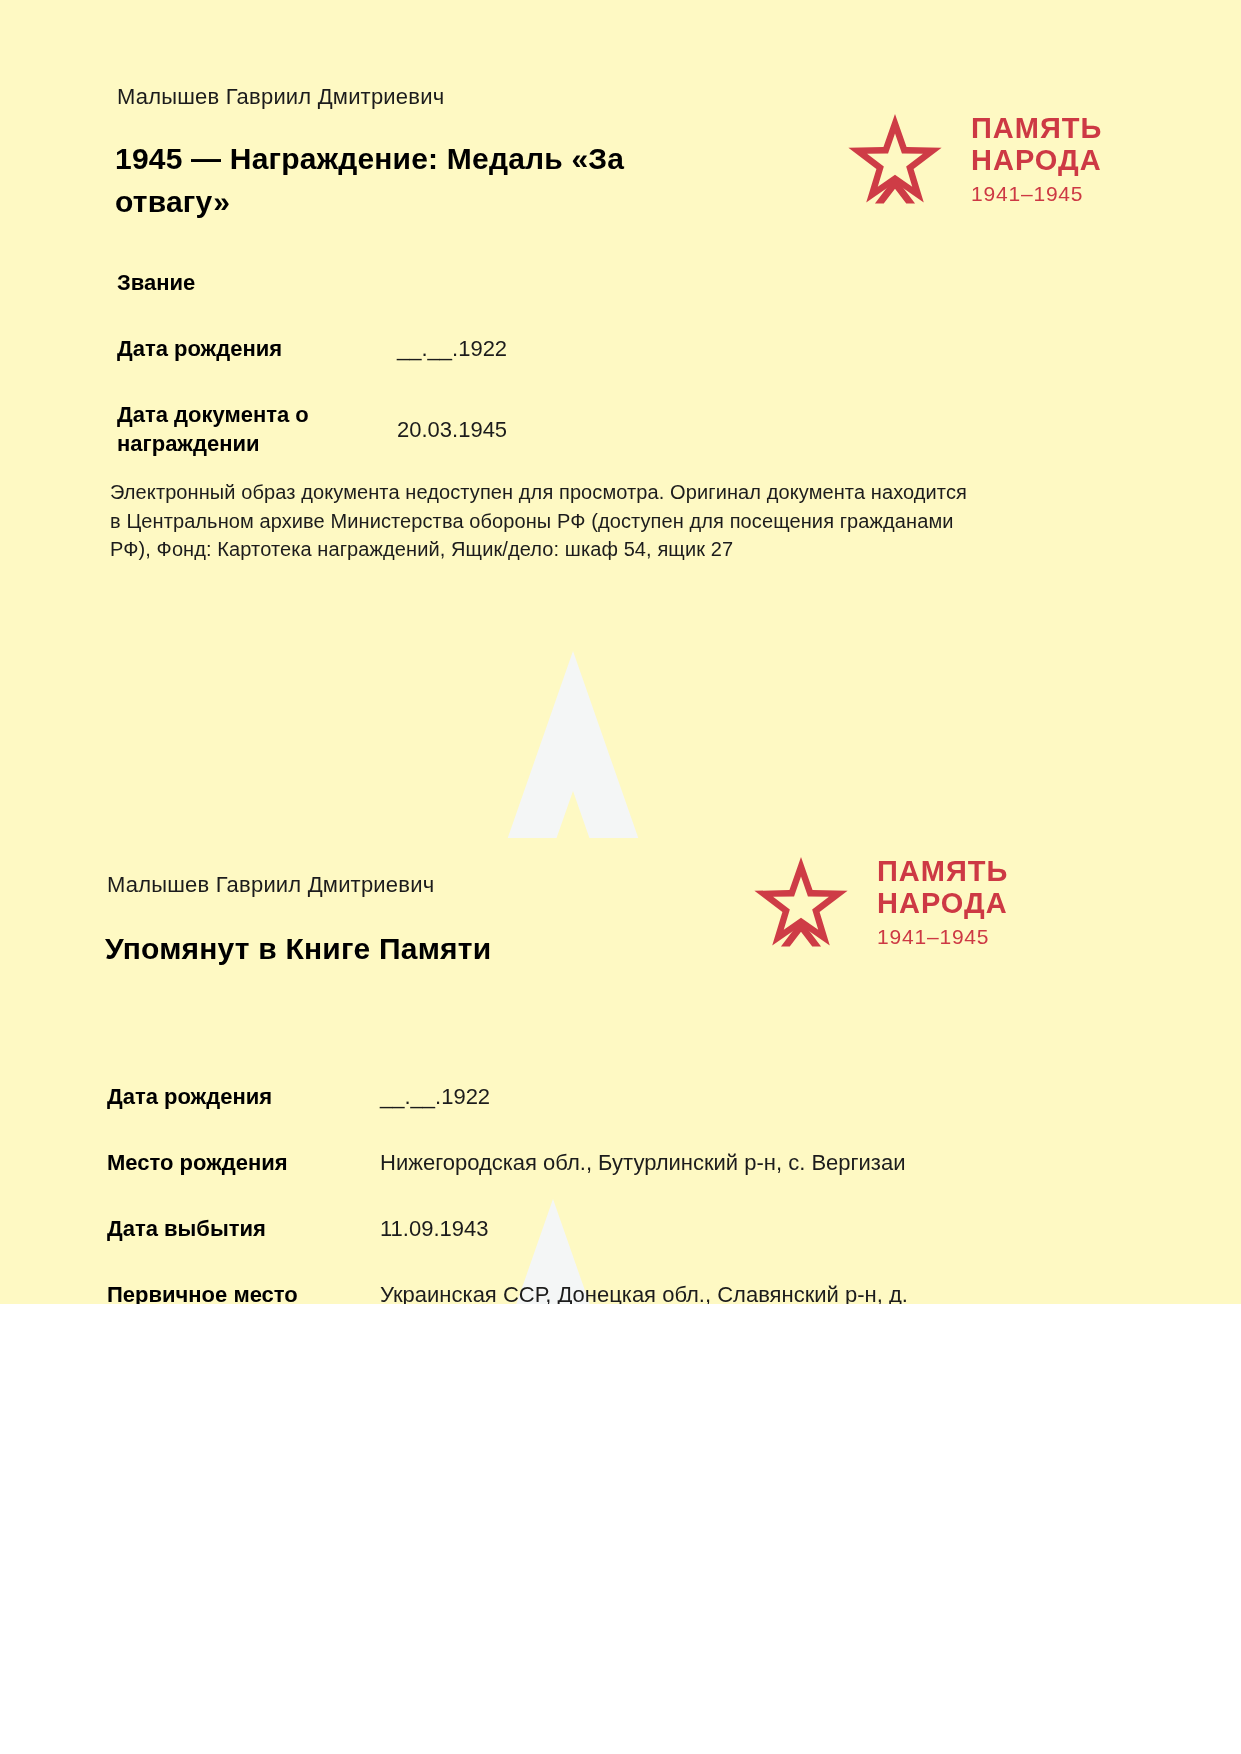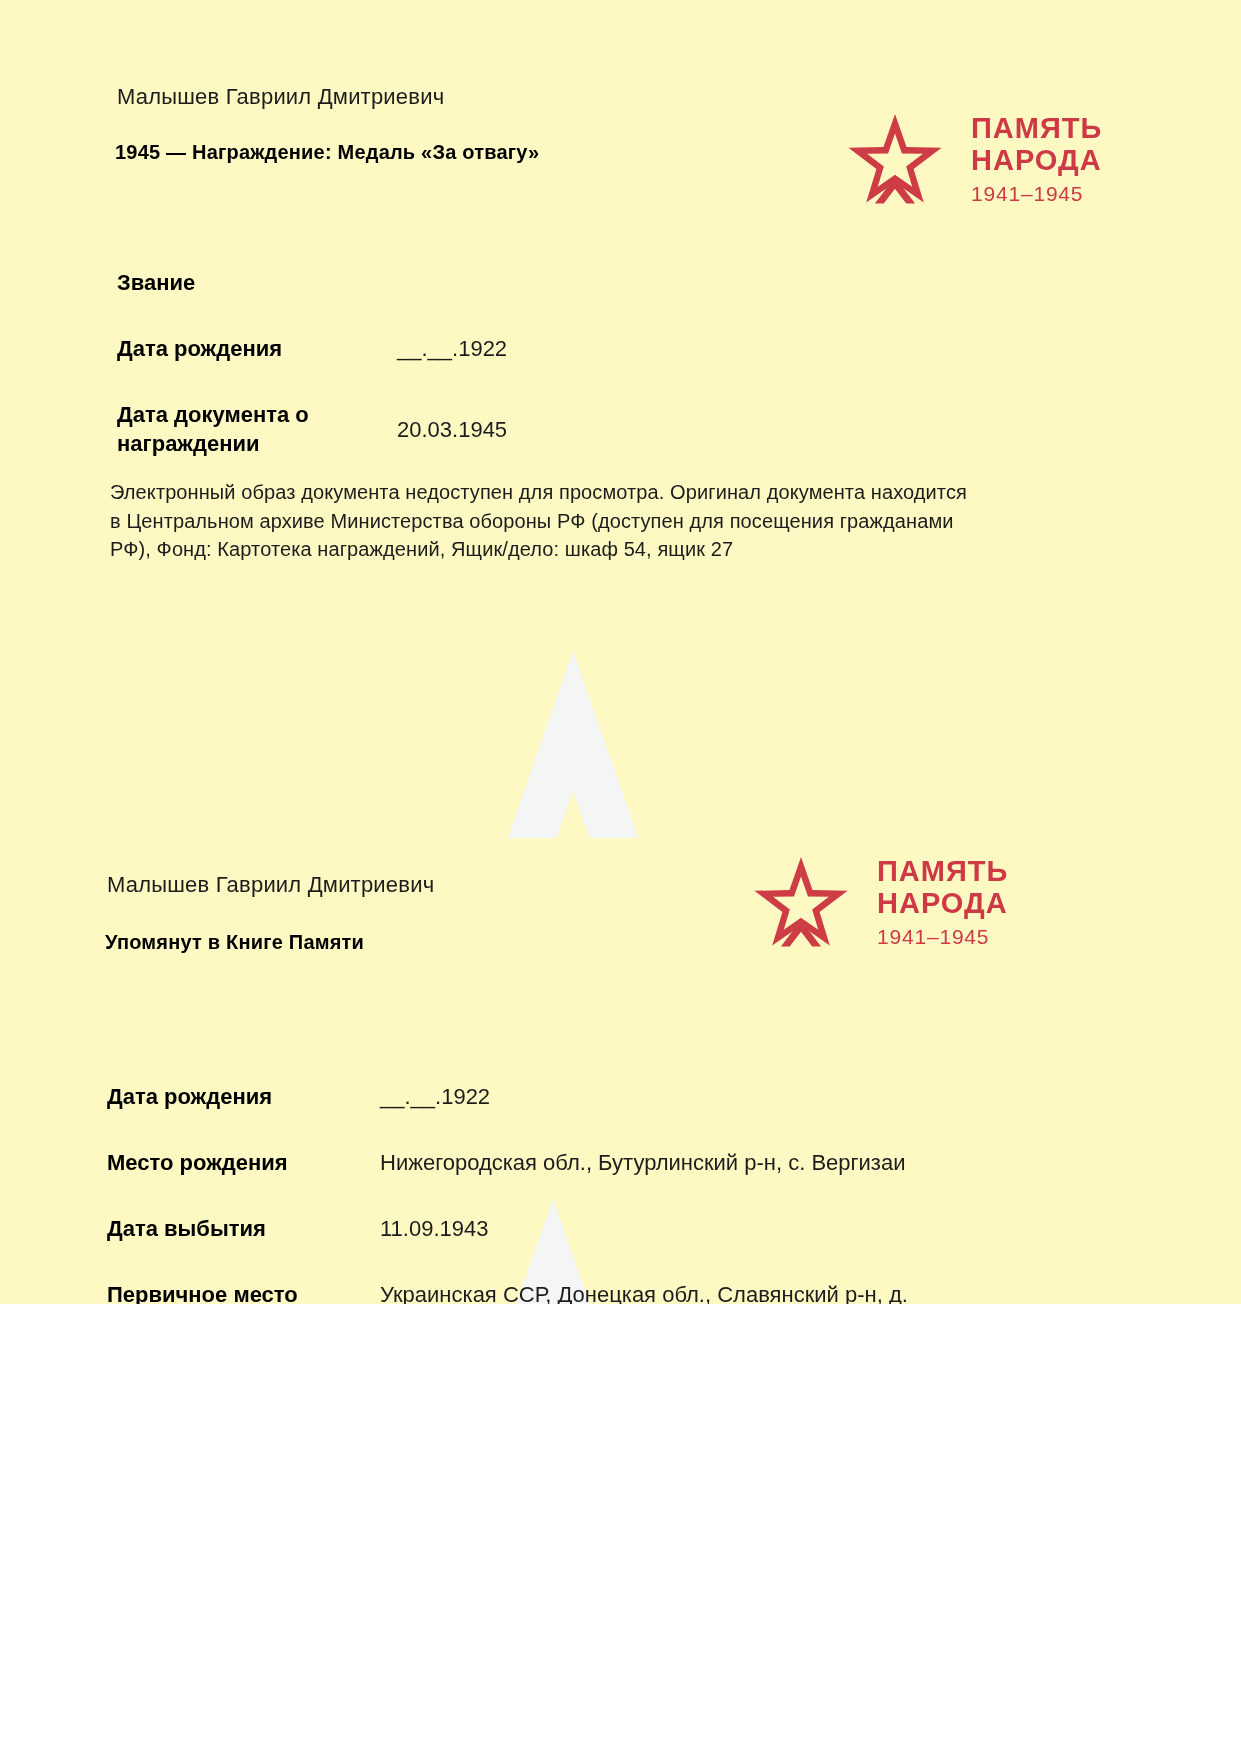--- a/index.html
+++ b/index.html
@@ -13,21 +13,21 @@
     color: #1a1a1a;
   }
   .abs { position: absolute; }
 
   .record-name {
     font-size: 22px;
     color: #1c1c1c;
     letter-spacing: 0.2px;
   }
   .record-title {
-    font-size: 20px;
+    font-size: 30px;
     font-weight: 700;
     color: #000000;
     line-height: 1.42;
     letter-spacing: 0.2px;
   }
 
   
   .logo { display: flex; align-items: flex-start; }
   .logo-star { color: #ce3c46; flex: 0 0 auto; }
   .logo-star svg { display: block; }

